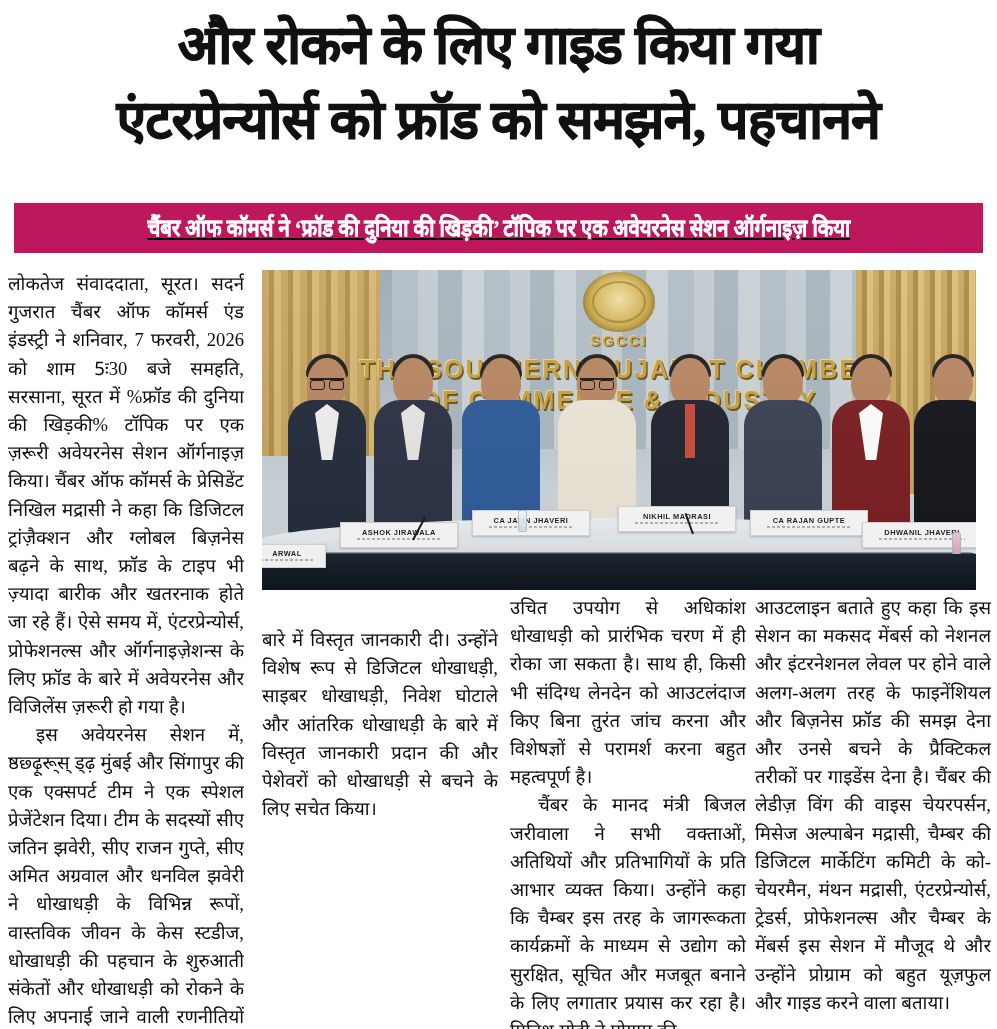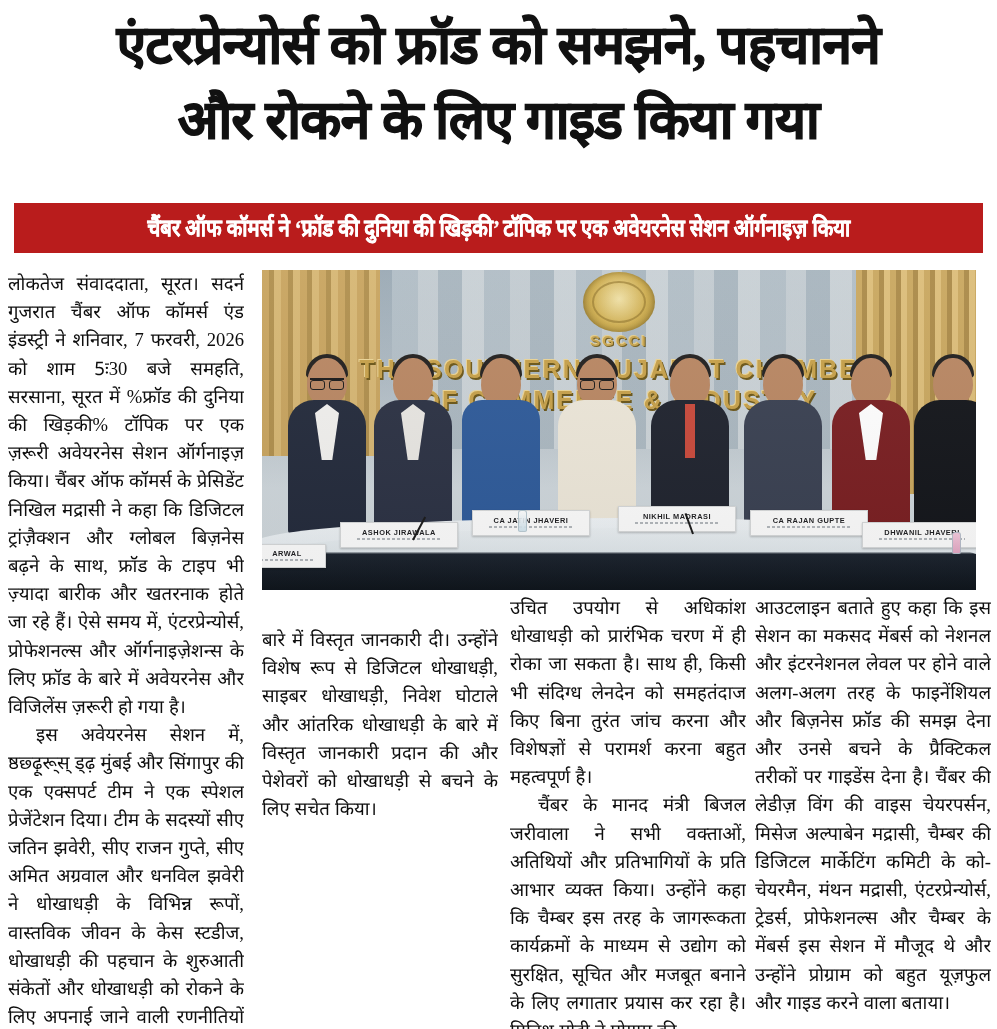--- a/index.html
+++ b/index.html
@@ -35,25 +35,26 @@
   }
   .headline-line { display: block; white-space: nowrap; }
 
   
   .subhead-banner {
     position: absolute;
     left: 14px;
     top: 203px;
     width: 969px;
     height: 50px;
-    background: #b91c1c;
+    background: #be185d;
     display: flex;
     align-items: center;
     justify-content: center;
     overflow: hidden;
+    text-decoration: underline;
   }
   .subhead-text {
     color: #ffffff;
     font-family: "Liberation Serif", "DejaVu Serif", serif;
     font-weight: 700;
     font-size: 24px;
     line-height: 1.1;
     white-space: nowrap;
     transform: scaleX(0.845);
     transform-origin: center center;
@@ -351,22 +352,22 @@
     position: absolute;
     inset: 0;
     background: linear-gradient(180deg, rgba(255,255,255,.05), rgba(0,0,0,.05));
     pointer-events: none;
   }
 </style>
 </head>
 <body>
 
 <div class="headline">
+  <span class="headline-line">और रोकने के लिए गाइड किया गया</span>
   <span class="headline-line">एंटरप्रेन्योर्स को फ्रॉड को समझने, पहचानने</span>
-  <span class="headline-line">और रोकने के लिए गाइड किया गया</span>
 </div>
 
 <div class="subhead-banner">
   <span class="subhead-text">चैंबर ऑफ कॉमर्स ने ‘फ्रॉड की दुनिया की खिड़की’ टॉपिक पर एक अवेयरनेस सेशन ऑर्गनाइज़ किया</span>
 </div>
 
 <div class="body-area">
 
   <div class="col-1">
     <p class="para lead">लोकतेज     संवाददाता, सूरत। सदर्न गुजरात चैंबर ऑफ कॉमर्स एंड इंडस्ट्री ने शनिवार, 7 फरवरी, 2026 को शाम 5ः30 बजे समहति, सरसाना, सूरत में %फ्रॉड की दुनिया की खिड़की% टॉपिक पर एक ज़रूरी अवेयरनेस सेशन ऑर्गनाइज़ किया। चैंबर ऑफ कॉमर्स के प्रेसिडेंट निखिल मद्रासी ने कहा कि डिजिटल ट्रांज़ैक्शन और ग्लोबल बिज़नेस बढ़ने के साथ, फ्रॉड के टाइप भी ज़्यादा बारीक और खतरनाक होते जा रहे हैं। ऐसे समय में, एंटरप्रेन्योर्स, प्रोफेशनल्स और ऑर्गनाइजे़शन्स के लिए फ्रॉड के बारे में अवेयरनेस और विजिलेंस ज़रूरी हो गया है।</p>
@@ -472,21 +473,21 @@
     <div class="bottle" style="left:690px; bottom:36px; background:linear-gradient(180deg,#f3c9dc,#e3a7c3);"></div>
 
     <div class="photo-shade"></div>
   </div>
 
   <div class="col-2">
     <p class="para" style="text-indent:0;margin-top:32px;">बारे में विस्तृत जानकारी दी। उन्होंने विशेष रूप से डिजिटल धोखाधड़ी, साइबर धोखाधड़ी, निवेश घोटाले और आंतरिक धोखाधड़ी के बारे में विस्तृत जानकारी प्रदान की और पेशेवरों को धोखाधड़ी से बचने के लिए सचेत किया।</p>
   </div>
 
   <div class="col-3">
-    <p class="para" style="text-indent:0;">उचित उपयोग से अधिकांश धोखाधड़ी को प्रारंभिक चरण में ही रोका जा सकता है। साथ ही, किसी भी संदिग्ध लेनदेन को समहतंदाज किए बिना तुरंत जांच करना और विशेषज्ञों से परामर्श करना बहुत महत्वपूर्ण है।</p>
+    <p class="para" style="text-indent:0;">उचित उपयोग से अधिकांश धोखाधड़ी को प्रारंभिक चरण में ही रोका जा सकता है। साथ ही, किसी भी संदिग्ध लेनदेन को आउटलंदाज किए बिना तुरंत जांच करना और विशेषज्ञों से परामर्श करना बहुत महत्वपूर्ण है।</p>
     <p class="para">चैंबर के मानद मंत्री बिजल जरीवाला ने सभी वक्ताओं, अतिथियों और प्रतिभागियों के प्रति आभार व्यक्त किया। उन्होंने कहा कि चैम्बर इस तरह के जागरूकता कार्यक्रमों के माध्यम से उद्योग को सुरक्षित, सूचित और मजबूत बनाने के लिए लगातार प्रयास कर रहा है। मितिश मोदी ने प्रोग्राम की</p>
   </div>
 
   <div class="col-4">
     <p class="para" style="text-indent:0;">आउटलाइन बताते हुए कहा कि इस सेशन का मकसद मेंबर्स को नेशनल और इंटरनेशनल लेवल पर होने वाले अलग-अलग तरह के फाइनेंशियल और बिज़नेस फ्रॉड की समझ देना और उनसे बचने के प्रैक्टिकल तरीकों पर गाइडेंस देना है। चैंबर की लेडीज़ विंग की वाइस चेयरपर्सन, मिसेज अल्पाबेन मद्रासी, चैम्बर की डिजिटल मार्केटिंग कमिटी के को-चेयरमैन, मंथन मद्रासी, एंटरप्रेन्योर्स, ट्रेडर्स, प्रोफेशनल्स और चैम्बर के मेंबर्स इस सेशन में मौजूद थे और उन्होंने प्रोग्राम को बहुत यूज़फुल और गाइड करने वाला बताया।</p>
   </div>
 
 </div>
 
 </body></html>

